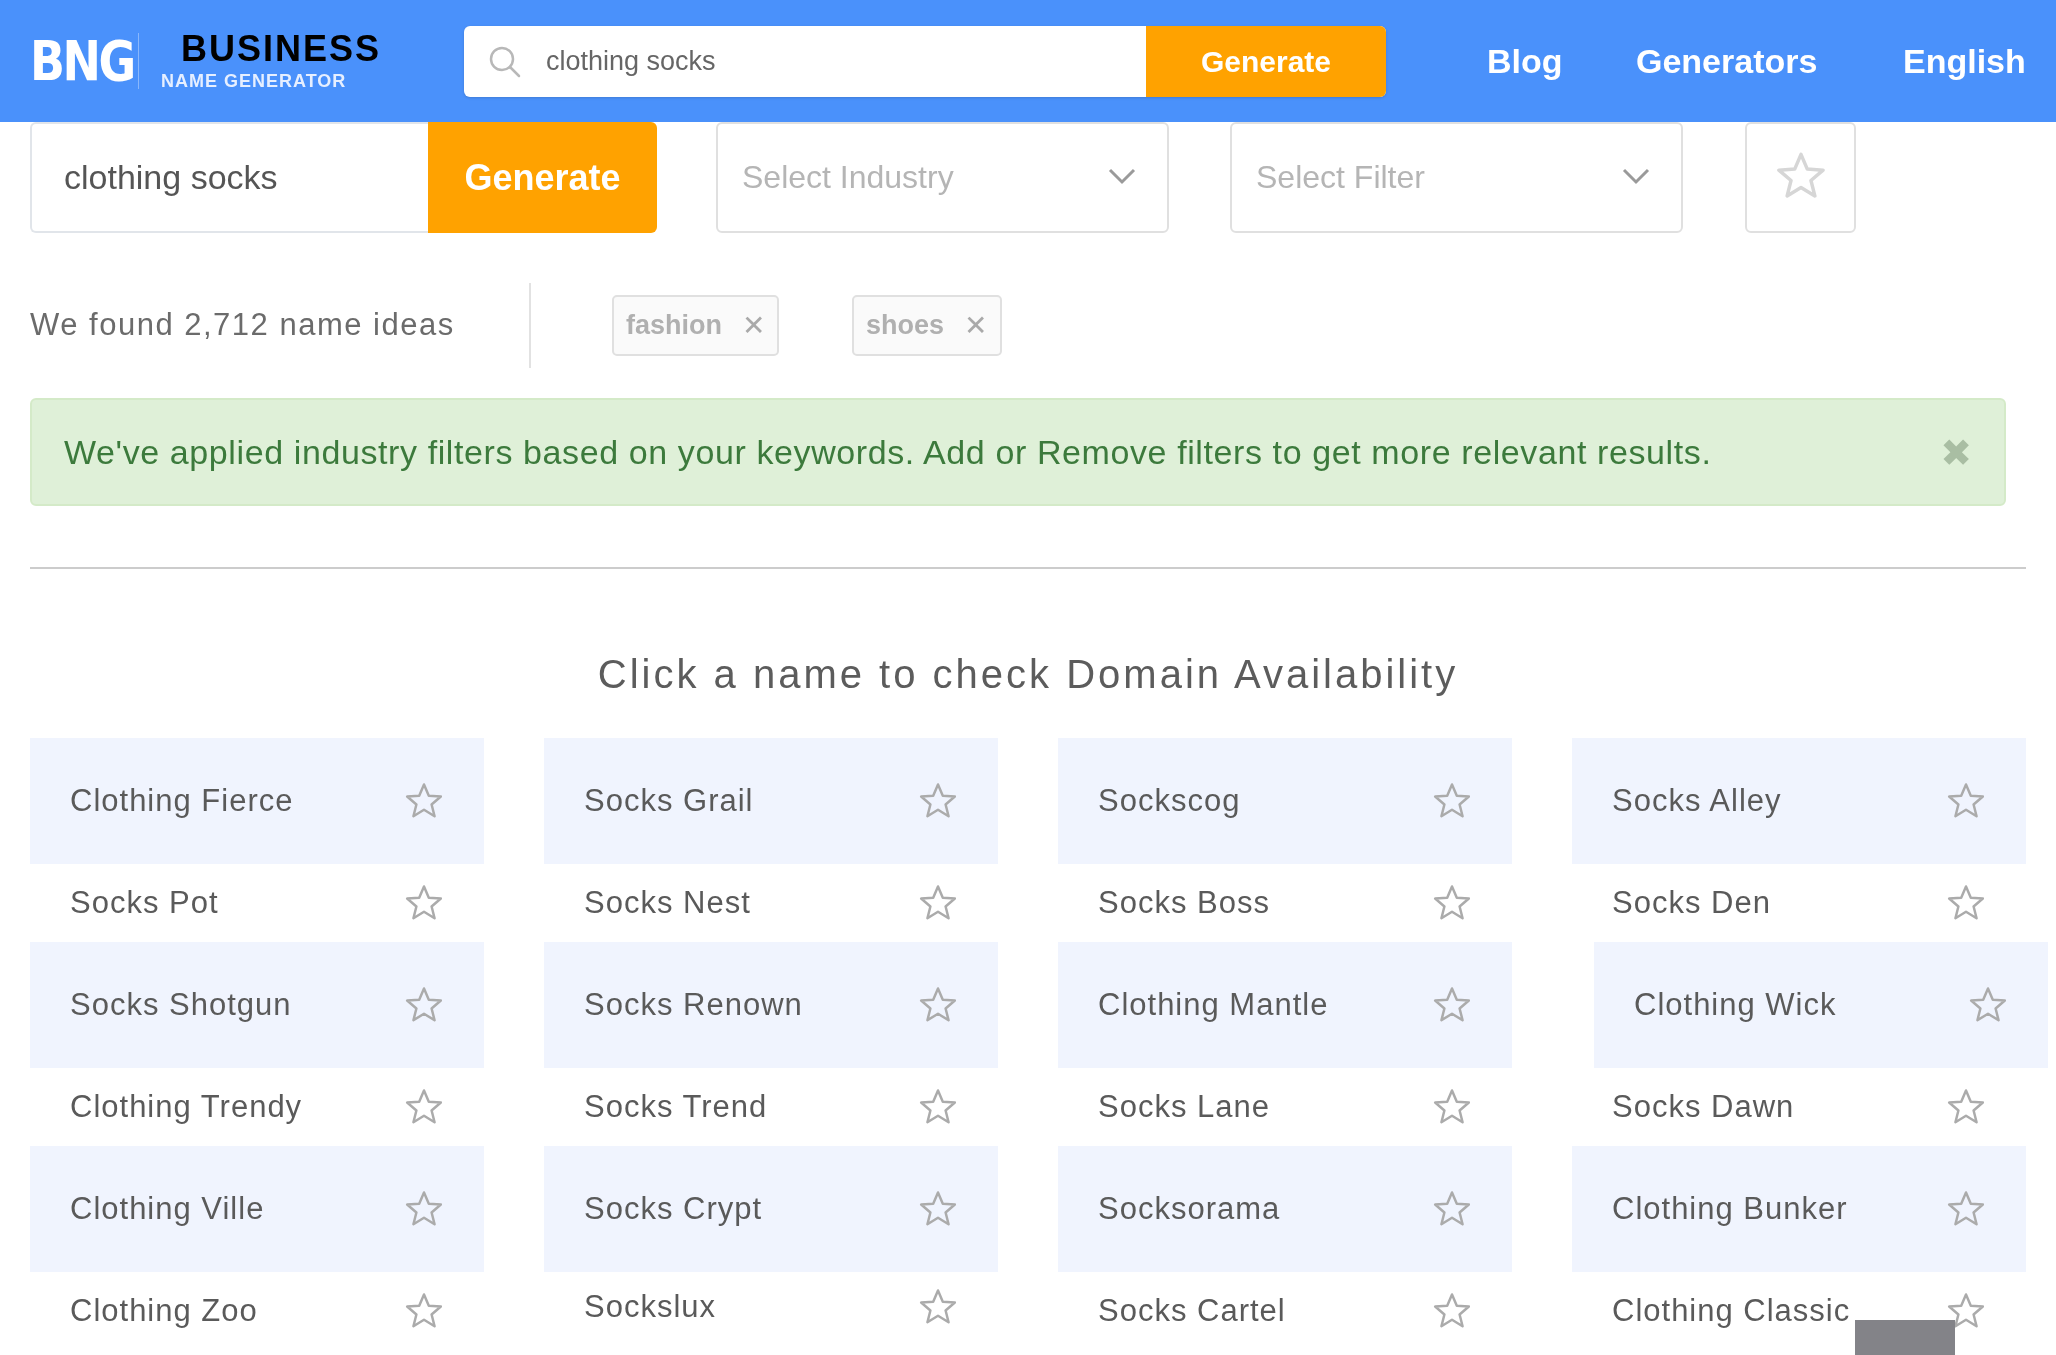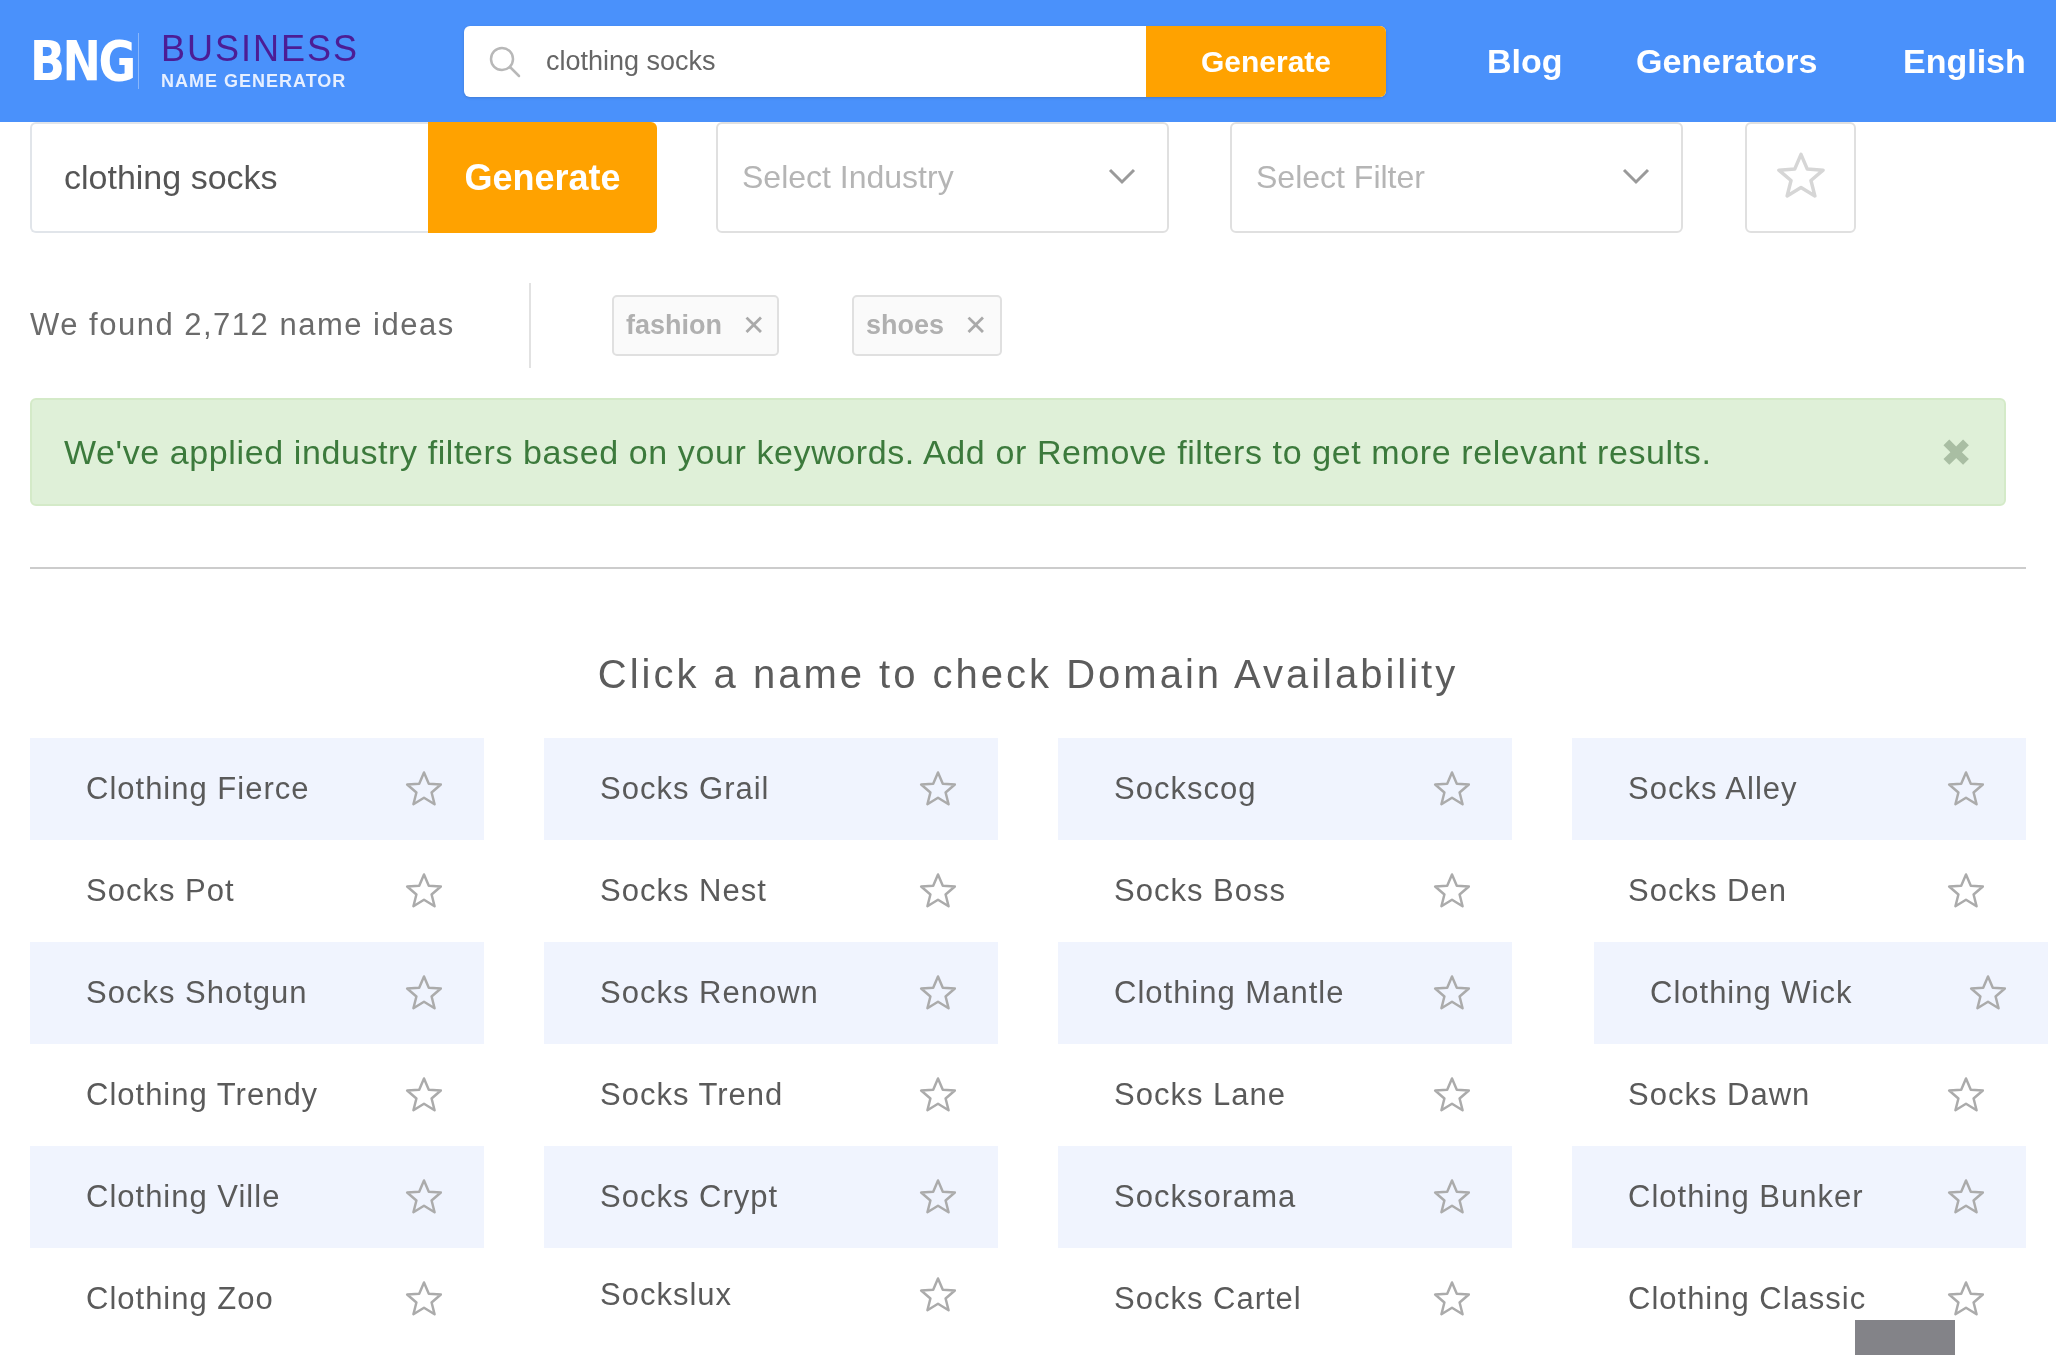--- a/index.html
+++ b/index.html
@@ -11,21 +11,21 @@
     background: #4a91fb;
   }
   .logo { position: absolute; left: 30px; top: 30px; height: 62px; display: flex; align-items: center; }
   .logo-mark {
     font-family: "DejaVu Sans", sans-serif; font-weight: bold; color: #fff;
     font-size: 56px; letter-spacing: -3px; transform: scaleX(0.82); transform-origin: left center;
     line-height: 62px; width: 100px;
   }
   .logo-sep { width: 1px; height: 56px; background: rgba(255,255,255,0.35); margin-left: 8px; margin-right: 22px; }
   .logo-text { display: flex; flex-direction: column; justify-content: center; }
-  .logo-business { color: #4c1d95; font-size: 36px; letter-spacing: 2px; line-height: 38px; font-weight: normal; }
+  .logo-business { color: #000000; font-size: 36px; letter-spacing: 2px; line-height: 38px; font-weight: bold; margin-left: 20px; }
   .logo-sub { color: #e6efff; font-size: 18px; font-weight: bold; letter-spacing: 1px; line-height: 22px; margin-top: 2px; }
 
   .hsearch {
     position: absolute; left: 464px; top: 26px; width: 922px; height: 71px;
     background: #fff; border-radius: 6px; overflow: hidden; display: flex;
     box-shadow: 0 1px 3px rgba(0,0,0,0.15);
   }
   .hsearch .icon { width: 82px; display: flex; align-items: center; justify-content: center; }
   .hsearch input {
     border: none; outline: none; flex: 1; font-size: 27px; color: #666;
@@ -78,22 +78,22 @@
   }
   .alert .msg { font-size: 34px; color: #3c7a3c; letter-spacing: 0.6px; }
   .alert .close { position: absolute; right: 32px; top: 34px; font-size: 38px; font-weight: bold; color: #a9bea3; cursor: pointer; line-height: 38px; }
 
   .hr { position: absolute; left: 30px; top: 567px; width: 1996px; height: 2px; background: #cccccc; }
 
   .heading { position: absolute; left: 0; width: 2056px; top: 648px; text-align: center; font-size: 40px; color: #5c5c5c; letter-spacing: 3px; line-height: 52px; }
 
   .grid { position: absolute; left: 30px; top: 738px; width: 1996px; }
   .card {
-    position: absolute; width: 454px; height: 102px; display: flex; align-items: center;
-    justify-content: space-between; padding: 0 38px 0 56px; cursor: pointer;
+    position: absolute; width: 454px; height: 126px; display: flex; align-items: center;
+    justify-content: space-between; padding: 0 38px 0 40px; cursor: pointer;
   }
   .card.shaded { background: #f0f4fe; }
   .card .name { font-size: 31px; color: #5a5a5a; letter-spacing: 1px; }
   .card .star { width: 44px; height: 44px; display: flex; align-items: center; justify-content: center; }
 
   .scroll-thumb { position: absolute; left: 1855px; top: 1320px; width: 100px; height: 35px; background: #838388; }
 </style>
 </head>
 <body>
 

